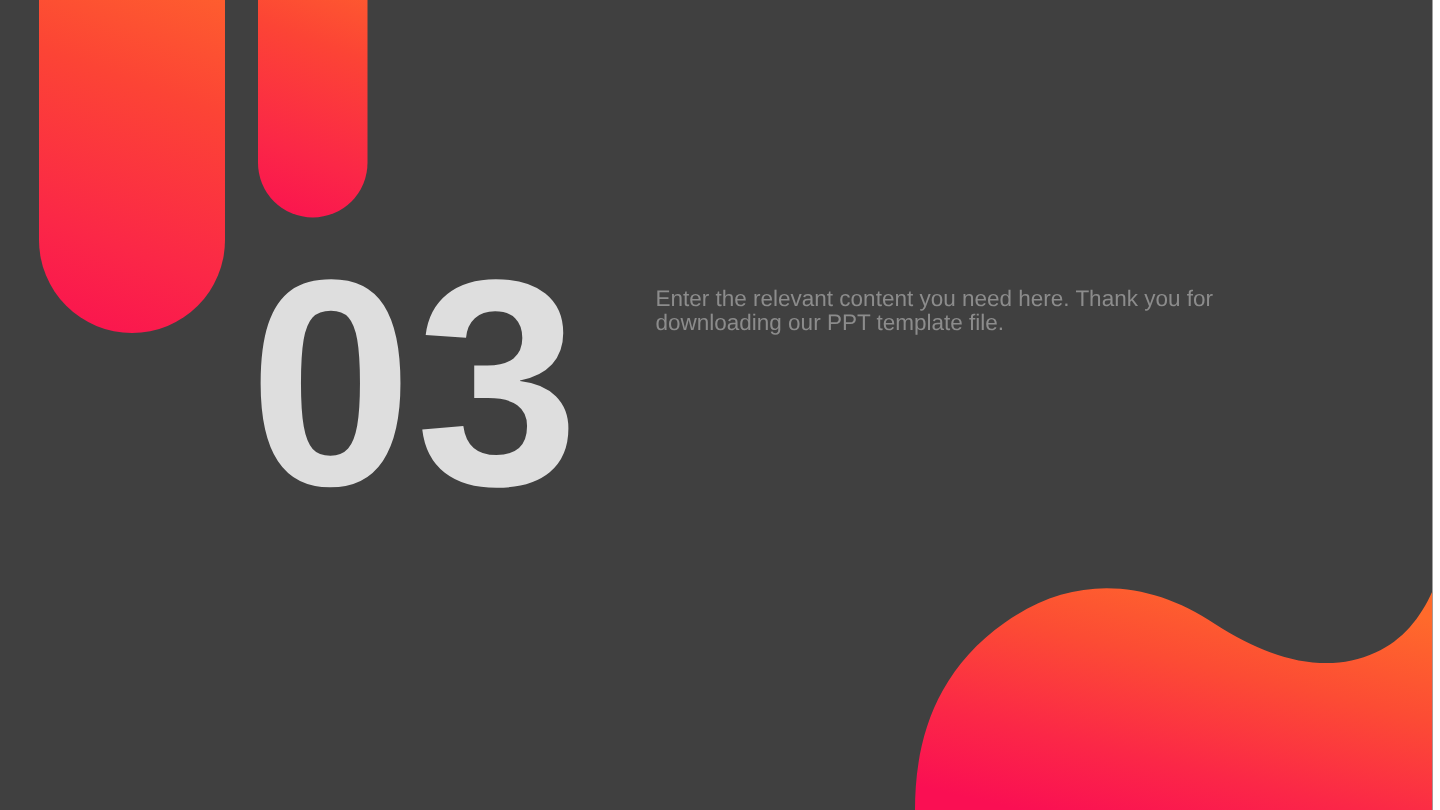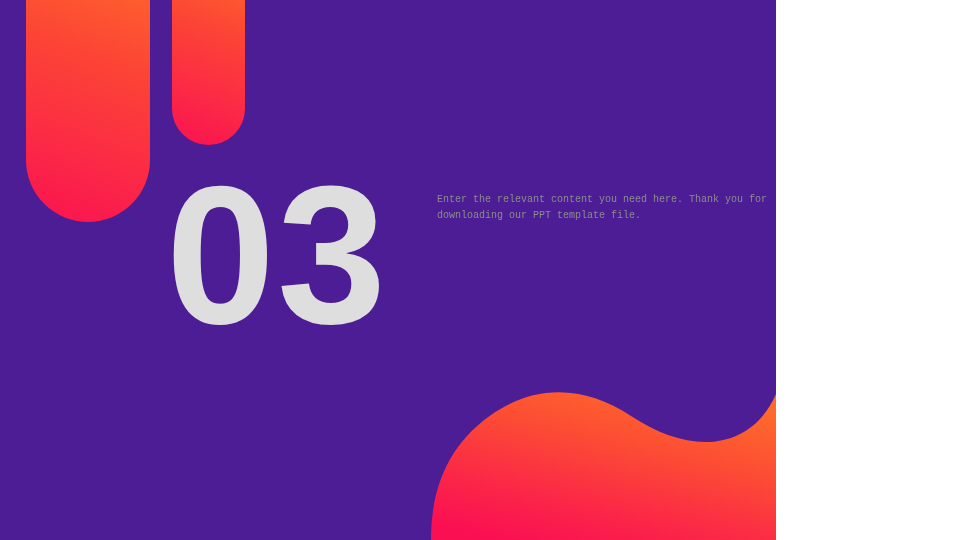--- a/index.html
+++ b/index.html
@@ -6,25 +6,24 @@
   html, body {
     margin: 0;
     padding: 0;
     background: #ffffff;
   }
   body {
     font-family: "Liberation Sans", sans-serif;
   }
   .slide {
     position: relative;
-    width: 764px;
+    width: 955px;
     height: 540px;
-    background: #4c1d95;
+    background: #404040;
     overflow: hidden;
-    padding-left: 12px;
   }
 
   
   .pill {
     position: absolute;
     top: -40px;
     background: linear-gradient(200deg, #FF6A2B 0%, #FC4435 38%, #FB2747 75%, #FA1250 100%);
   }
   .pill-1 {
     left: 26px;
@@ -83,22 +82,22 @@
     text-transform: uppercase;
     background: linear-gradient(180deg, #FC5B2E 0%, #FB4A38 30%, #F93E4A 62%, #F53A57 100%);
     -webkit-background-clip: text;
     background-clip: text;
     -webkit-text-fill-color: transparent;
     color: #F9473F;
     white-space: pre-line;
   }
   .subtitle {
     margin: 14px 0 0 0;
-    font-family: Liberation Mono, monospace;
-    font-size: 10px;
+    font-family: Liberation Sans, sans-serif;
+    font-size: 15px;
     line-height: 16px;
     color: #8C8C8C;
     max-width: 376px;
   }
 </style>
 </head>
 <body>
 
 <div class="slide">
 

